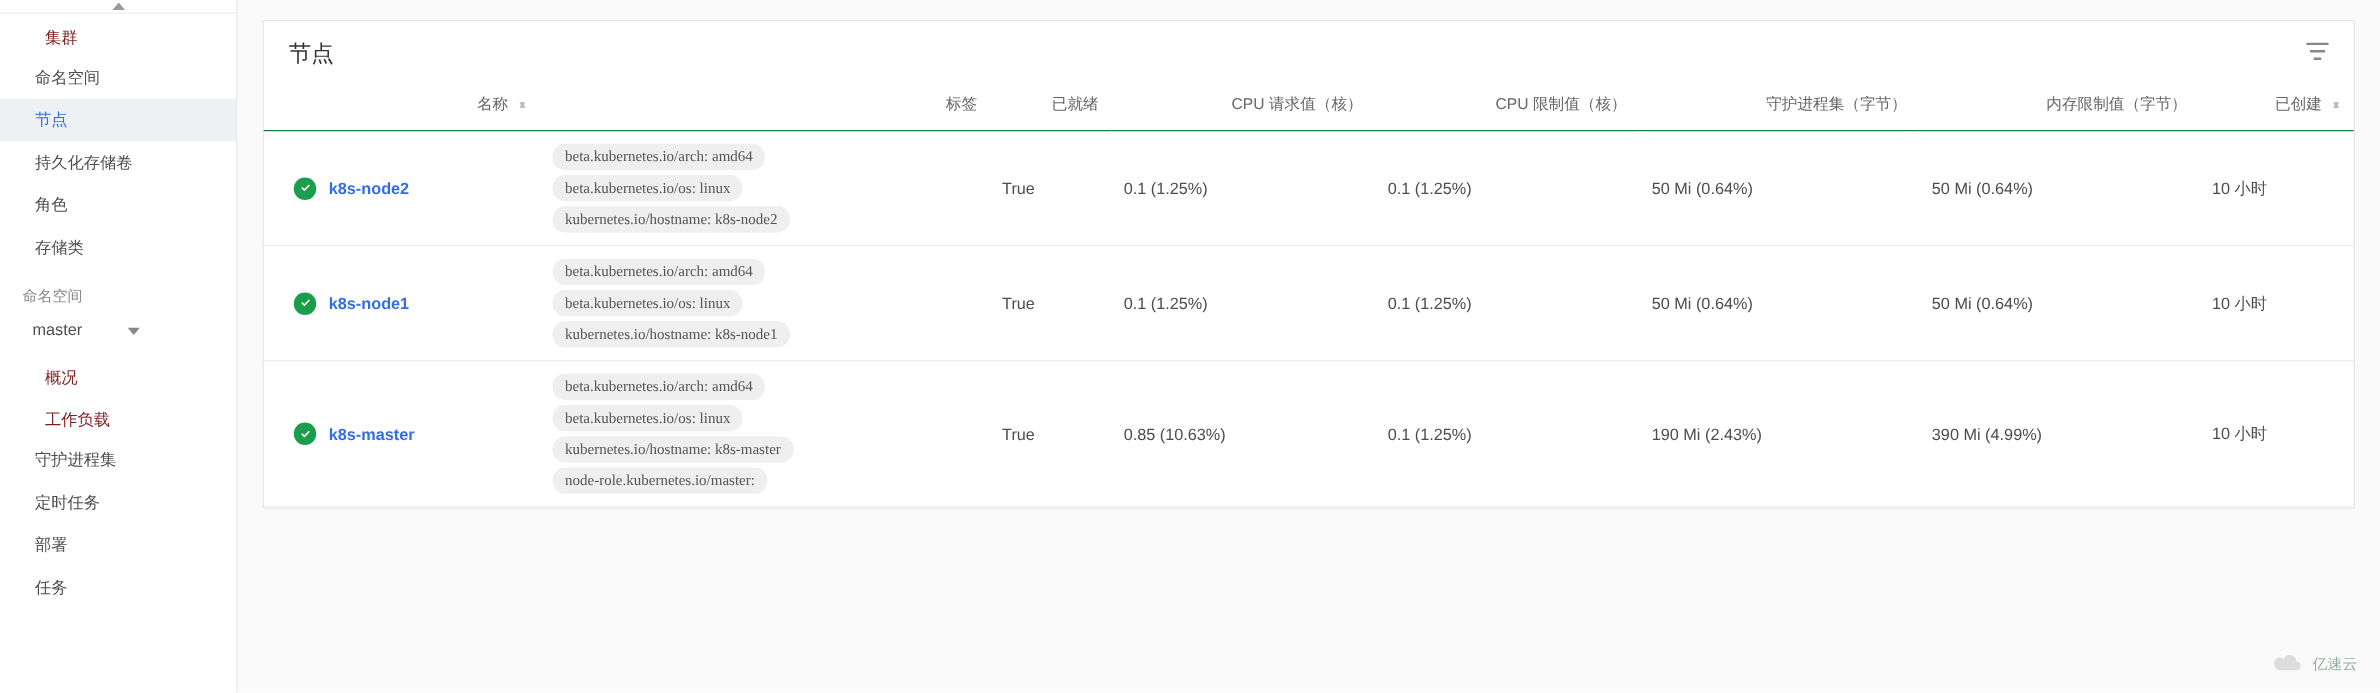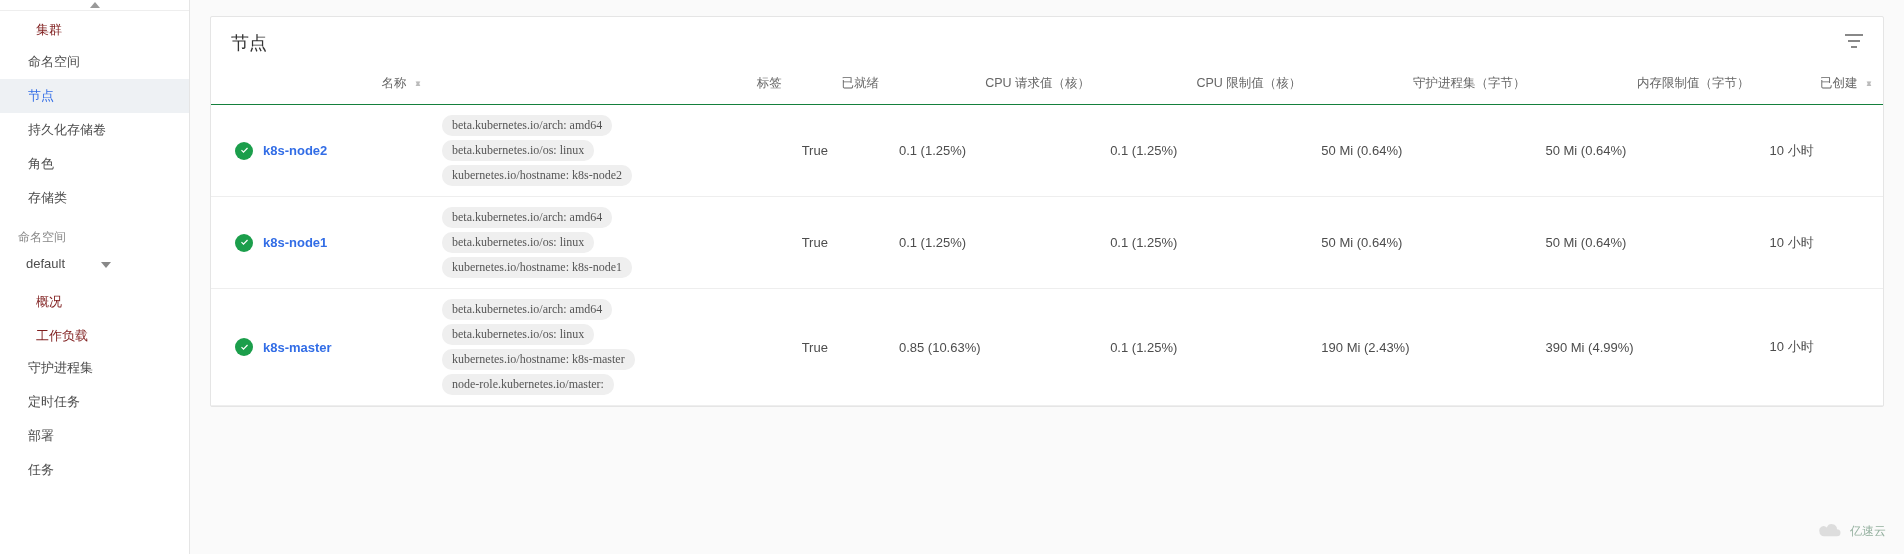--- a/index.html
+++ b/index.html
@@ -177,21 +177,21 @@
   <div class="sidebar-section-header">集群</div>
   <div id="cluster-items">
       <div class="sidebar-item">命名空间</div>
       <div class="sidebar-item active">节点</div>
       <div class="sidebar-item">持久化存储卷</div>
       <div class="sidebar-item">角色</div>
       <div class="sidebar-item">存储类</div>
     </div>
   <div class="namespace-label">命名空间</div>
   <div class="namespace-selector">
-    <span>default</span>
+    <span>master</span>
     <span class="arrow">
       <svg width="10" height="6" viewBox="0 0 10 6">
           <path d="M0 0 L5 6 L10 0 Z" fill="#888"></path>
         </svg>
     </span>
   </div>
   <div class="sidebar-section-header">概况</div>
   <div class="sidebar-section-header">工作负载</div>
   <div id="workload-items">
       <div class="sidebar-item">守护进程集</div>

